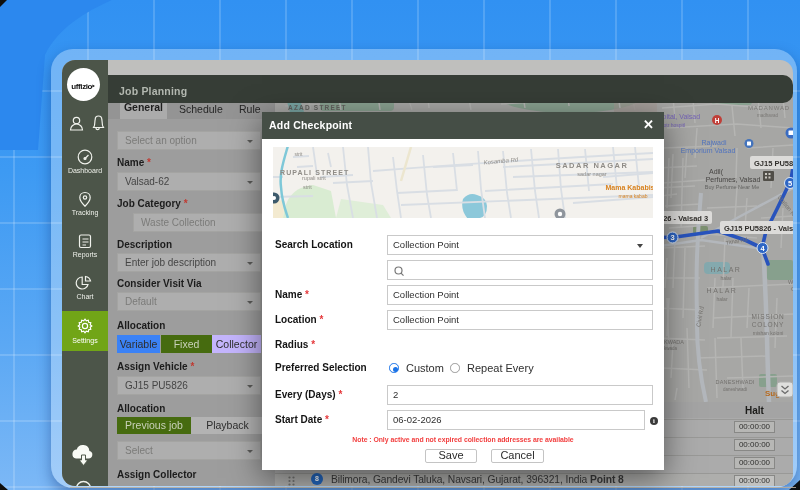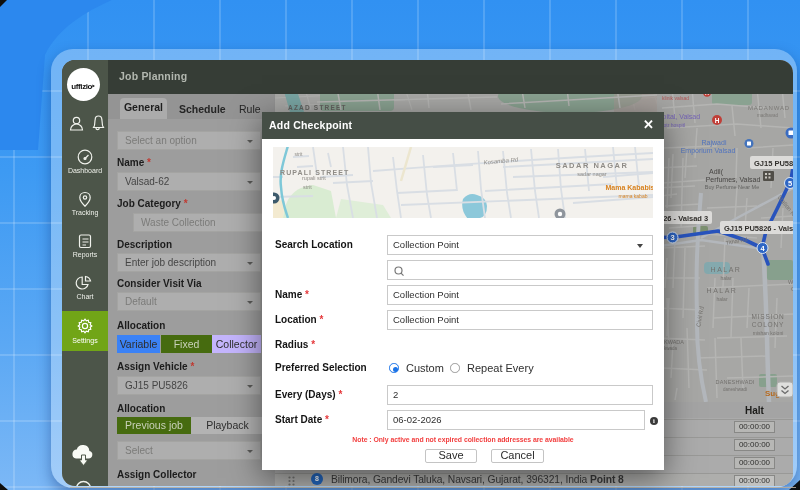--- a/index.html
+++ b/index.html
@@ -13,21 +13,21 @@
       linear-gradient(to bottom,#3191f2 0%, #3d9af3 35%, #5ba8f4 70%, #7cb8f6 100%);
     background-position: 23px 26px, 23px 26px, 0 0;
   }
   .corner-tri { position:absolute; left:0; top:0; width:0; height:0;
     border-top:7px solid #10100e; border-right:7px solid transparent; }
   .frame { position:absolute; left:51px; top:49px; width:746px; height:439px;
     border-radius:22px; background:rgba(255,255,255,0.30);
     box-shadow:0 6px 14px rgba(8,40,110,0.4); }
   .window { position:absolute; left:62px; top:60px; width:731px; height:426px;
     border-radius:13px; overflow:hidden; background:#bfbfbd; }
-  .appheader { position:absolute; left:0; top:0; width:731px; height:34px; background:#363d36; }
+  .appheader { position:absolute; left:0; top:15px; width:731px; height:28px; background:#363d36;border-radius:10px; }
   .appheader .t { position:absolute; left:57px; top:10px; font-size:10.5px; font-weight:bold; color:#b3b8b0; letter-spacing:0.2px; }
   .sidebar { position:absolute; left:0; top:0; width:46px; height:426px; background:#4c5549; }
   .slabel { position:absolute; width:46px; text-align:center; font-size:7px; color:#eef0ea; }
   .green-item { position:absolute; left:0; top:251px; width:46px; height:40px; background:#71a517; }
   
   .panel { position:absolute; left:46px; top:28px; width:167px; height:398px; background:#9d9d9d; }
   .tabstrip { position:absolute; left:0; top:0; width:167px; height:31px; background:#949494; box-shadow:inset 0 3px 3px -2px rgba(0,0,0,0.25); }
   .tab-active { position:absolute; left:12px; top:10px; width:47px; height:21px; background:#ababab;
      border-radius:4px 4px 0 0; font-size:10.5px; font-weight:bold; color:#1e1e1e; text-align:center; line-height:19px;}
   .tab { position:absolute; top:15px; font-size:10.5px; color:#252525; }
@@ -205,21 +205,21 @@
         <circle cx="6.5" cy="5" r="1.1"></circle>
         <circle cx="2.5" cy="8.5" r="1.1"></circle>
         <circle cx="6.5" cy="8.5" r="1.1"></circle>
       </svg>
       <div style="position:absolute;left:49px;top:70.5px;width:12px;height:12px;border-radius:50%;background:#2265bc;color:#fff;font-size:7px;font-weight:bold;text-align:center;line-height:12px;">8</div>
       <div style="position:absolute;left:69px;top:72px;font-size:10.3px;color:#3a3a3a;letter-spacing:-0.1px;">Bilimora, Gandevi Taluka, Navsari, Gujarat, 396321, India <b>Point 8</b></div>
     </div>
     <div class="panel" id="panel">
       <div class="tabstrip">
         <div class="tab-active">General</div>
-        <div class="tab" style="left:71px;font-weight:bold;">Schedule</div>
+        <div class="tab" style="left:71px;">Schedule</div>
         <div class="tab" style="left:131px;">Rule</div>
       </div>
       <div class="finput" style="top:43px;">Select an option<span class="arr"></span></div>
       <div class="flabel" style="top:69px;">Name <span class="red">*</span></div>
       <div class="finput" style="top:84px;"><span class="val">Valsad-62</span><span class="arr"></span></div>
       <div class="flabel" style="top:110px;">Job Category <span class="red">*</span></div>
       <div class="finput" style="top:125px;margin-left:16px;">Waste Collection<span class="arr"></span></div>
       <div class="flabel" style="top:151px;">Description</div>
       <div class="finput" style="top:165px;"><span class="val">Enter job description</span><span class="arr"></span></div>
       <div class="flabel" style="top:190px;">Consider Visit Via</div>

